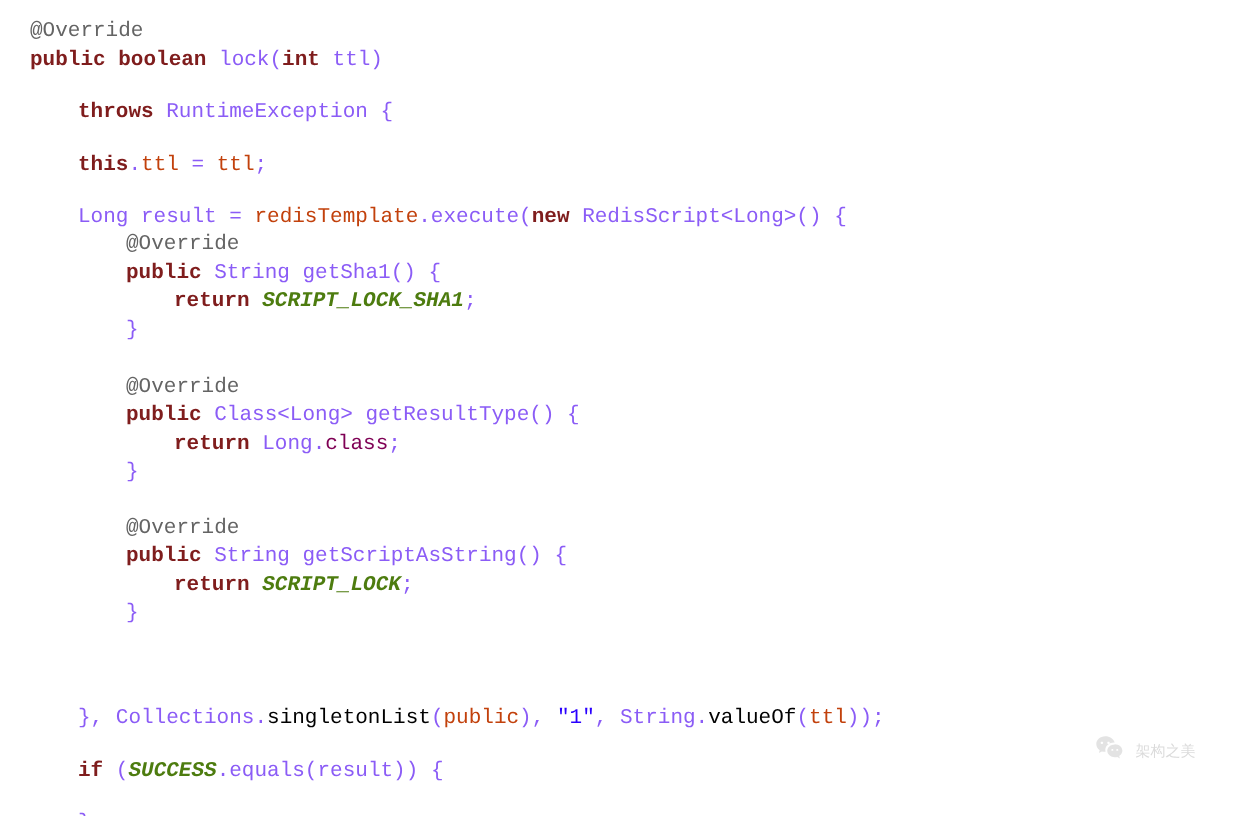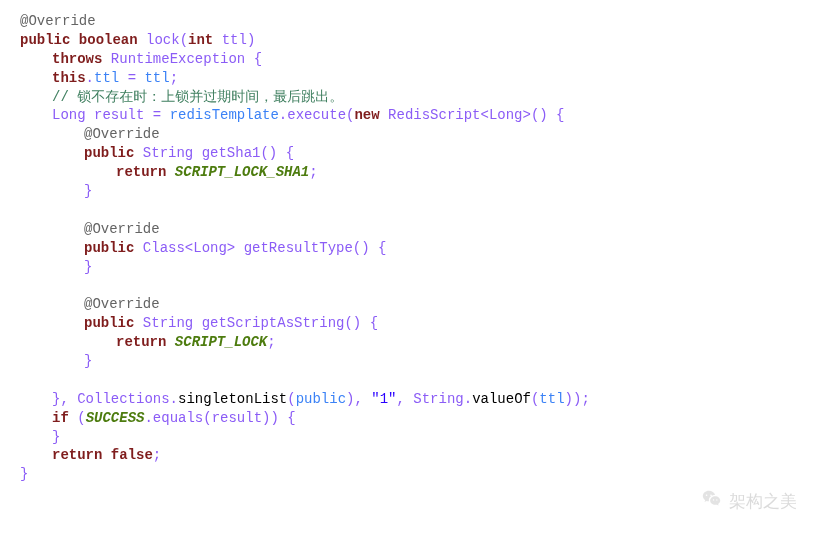--- a/index.html
+++ b/index.html
@@ -7,63 +7,63 @@
     font-family: "Consolas", "Courier New", monospace;
     font-size: 14px;
     background: #ffffff;
     padding: 12px 20px;
     width: 827px;
     line-height: 1.35;
     color: #000;
   }
   .line { white-space: pre; }
   .i0 { padding-left: 0; }
-  .i1 { padding-left: 32px; }
+  .i1 { padding-left: 32px; margin-top: 16px; }
   .i2 { padding-left: 64px; }
   .i3 { padding-left: 96px; }
   .kw    { color: #7f1d1d; font-weight: bold; }
   .kw-nb { color: #7f0055; }
   .idf   { color: #8b5cf6; }
   .ann   { color: #646464; }
-  .fld   { color: #3b82f6; font-family: Liberation Mono, monospace; }
+  .fld   { color: #c2410c; font-family: Liberation Mono, monospace; }
   .stc   { color: #4d7c0f; font-style: italic; font-weight: bold; }
   .cmt   { color: #3f7f5f; }
   .str   { color: #2a00ff; }
   .sm    { color: #000000; }
 
   .watermark {
     position: absolute;
     right: 30px;
     top: 488px;
     display: flex;
     align-items: center;
     opacity: 0.28;
     color: #808080;
     font-family: "Microsoft YaHei", sans-serif;
-    font-size: 17px;
+    font-size: 10px;
   }
   .watermark svg { width: 22px; height: 22px; margin-right: 6px; fill:#9e9e9e; }
 </style>
 </head>
 <body>
 
 <div>
 <div class="line i0"><span class="ann">@Override</span></div>
 <div class="line i0"><span class="kw">public</span> <span class="kw">boolean</span><span class="idf"> lock(</span><span class="kw">int</span><span class="idf"> ttl)</span></div>
 <div class="line i1"><span class="kw">throws</span><span class="idf"> RuntimeException {</span></div>
 <div class="line i1"><span class="kw">this</span><span class="idf">.</span><span class="fld">ttl</span><span class="idf"> = </span><span class="fld">ttl</span><span class="idf">;</span></div>
-<div class="line i1"><span class="cmt">// 锁不存在时：上锁并过期时间，最后跳出。</span></div>
 <div class="line i1"><span class="idf">Long result = </span><span class="fld">redisTemplate</span><span class="idf">.execute(</span><span class="kw">new</span><span class="idf"> RedisScript&lt;Long&gt;() {</span></div>
 <div class="line i2"><span class="ann">@Override</span></div>
 <div class="line i2"><span class="kw">public</span><span class="idf"> String getSha1() {</span></div>
 <div class="line i3"><span class="kw">return</span><span> </span><span class="stc">SCRIPT_LOCK_SHA1</span><span class="idf">;</span></div>
 <div class="line i2"><span class="idf">}</span></div>
 <div class="line i2"><span></span>&nbsp;</div>
 <div class="line i2"><span class="ann">@Override</span></div>
 <div class="line i2"><span class="kw">public</span><span class="idf"> Class&lt;Long&gt; getResultType() {</span></div>
+<div class="line i3"><span class="kw">return</span><span class="idf"> Long.</span><span class="kw-nb">class</span><span class="idf">;</span></div>
 <div class="line i2"><span class="idf">}</span></div>
 <div class="line i2"><span></span>&nbsp;</div>
 <div class="line i2"><span class="ann">@Override</span></div>
 <div class="line i2"><span class="kw">public</span><span class="idf"> String getScriptAsString() {</span></div>
 <div class="line i3"><span class="kw">return</span><span> </span><span class="stc">SCRIPT_LOCK</span><span class="idf">;</span></div>
 <div class="line i2"><span class="idf">}</span></div>
 <div class="line i1"><span></span>&nbsp;</div>
 <div class="line i1"><span class="idf">}, Collections.</span><span class="sm">singletonList</span><span class="idf">(</span><span class="fld">public</span><span class="idf">), </span><span class="str">"1"</span><span class="idf">, String.</span><span class="sm">valueOf</span><span class="idf">(</span><span class="fld">ttl</span><span class="idf">));</span></div>
 <div class="line i1"><span class="kw">if</span><span class="idf"> (</span><span class="stc">SUCCESS</span><span class="idf">.equals(result)) {</span></div>
 <div class="line i1"><span class="idf">}</span></div>

